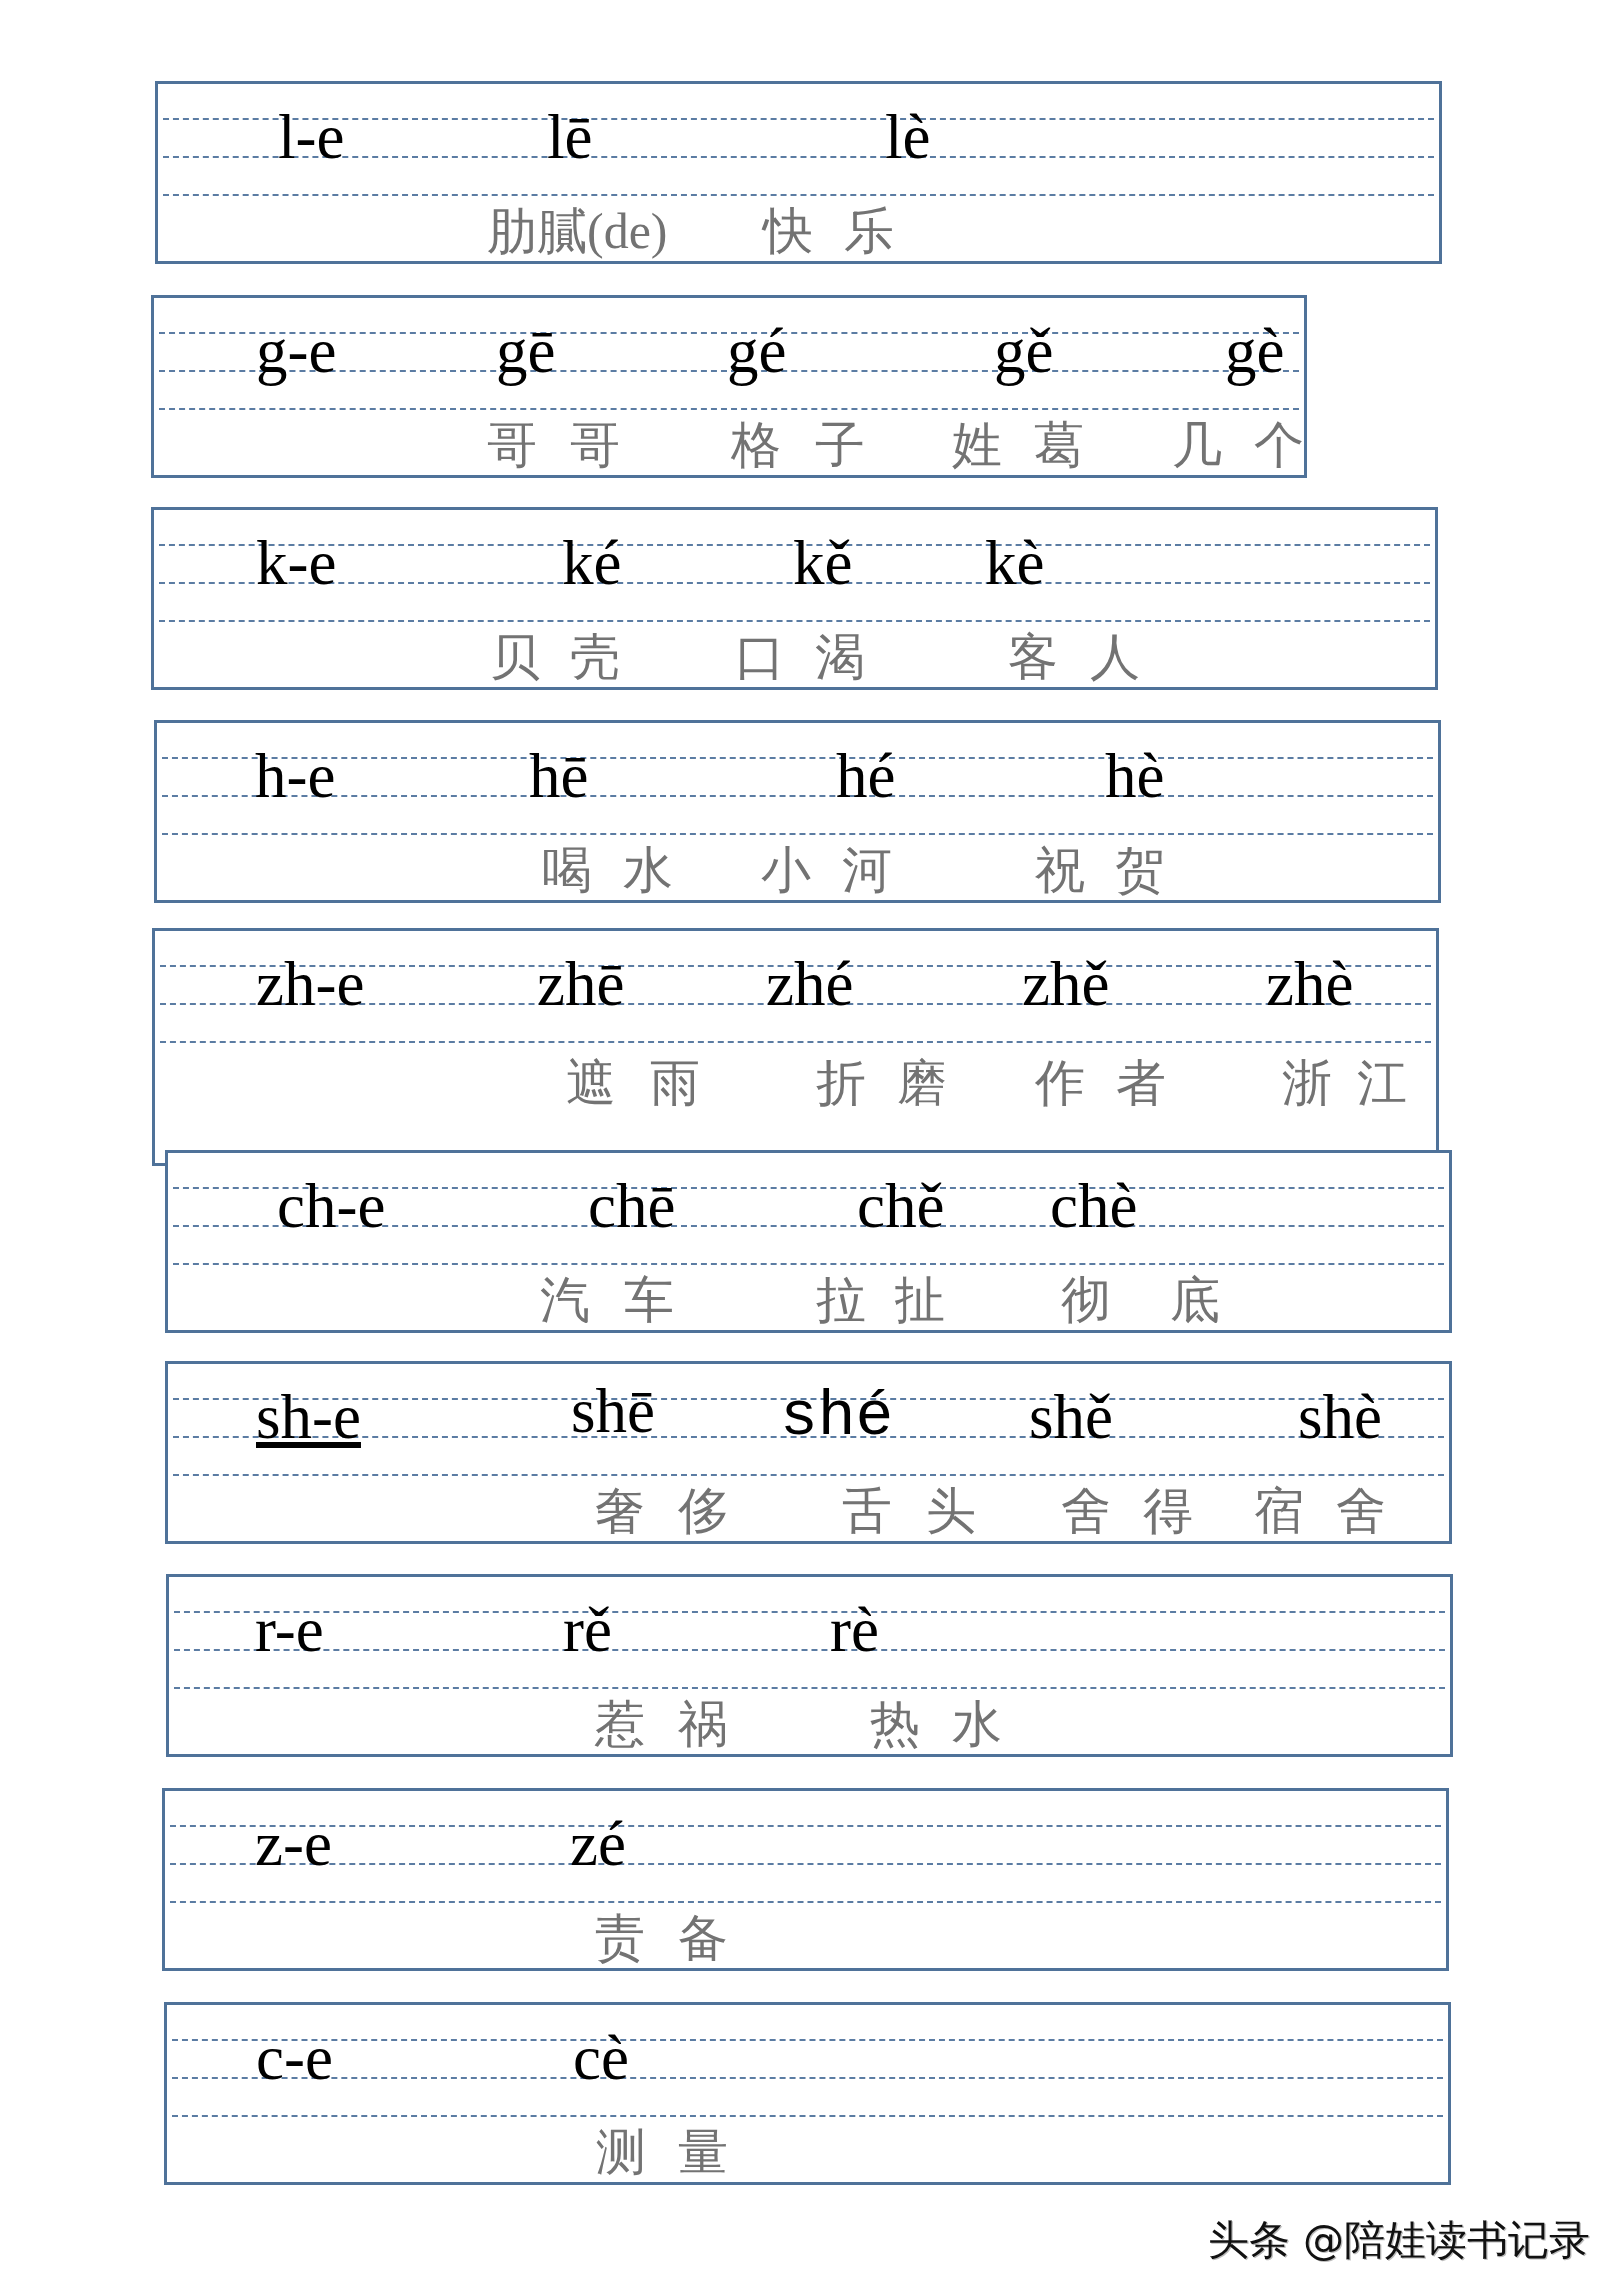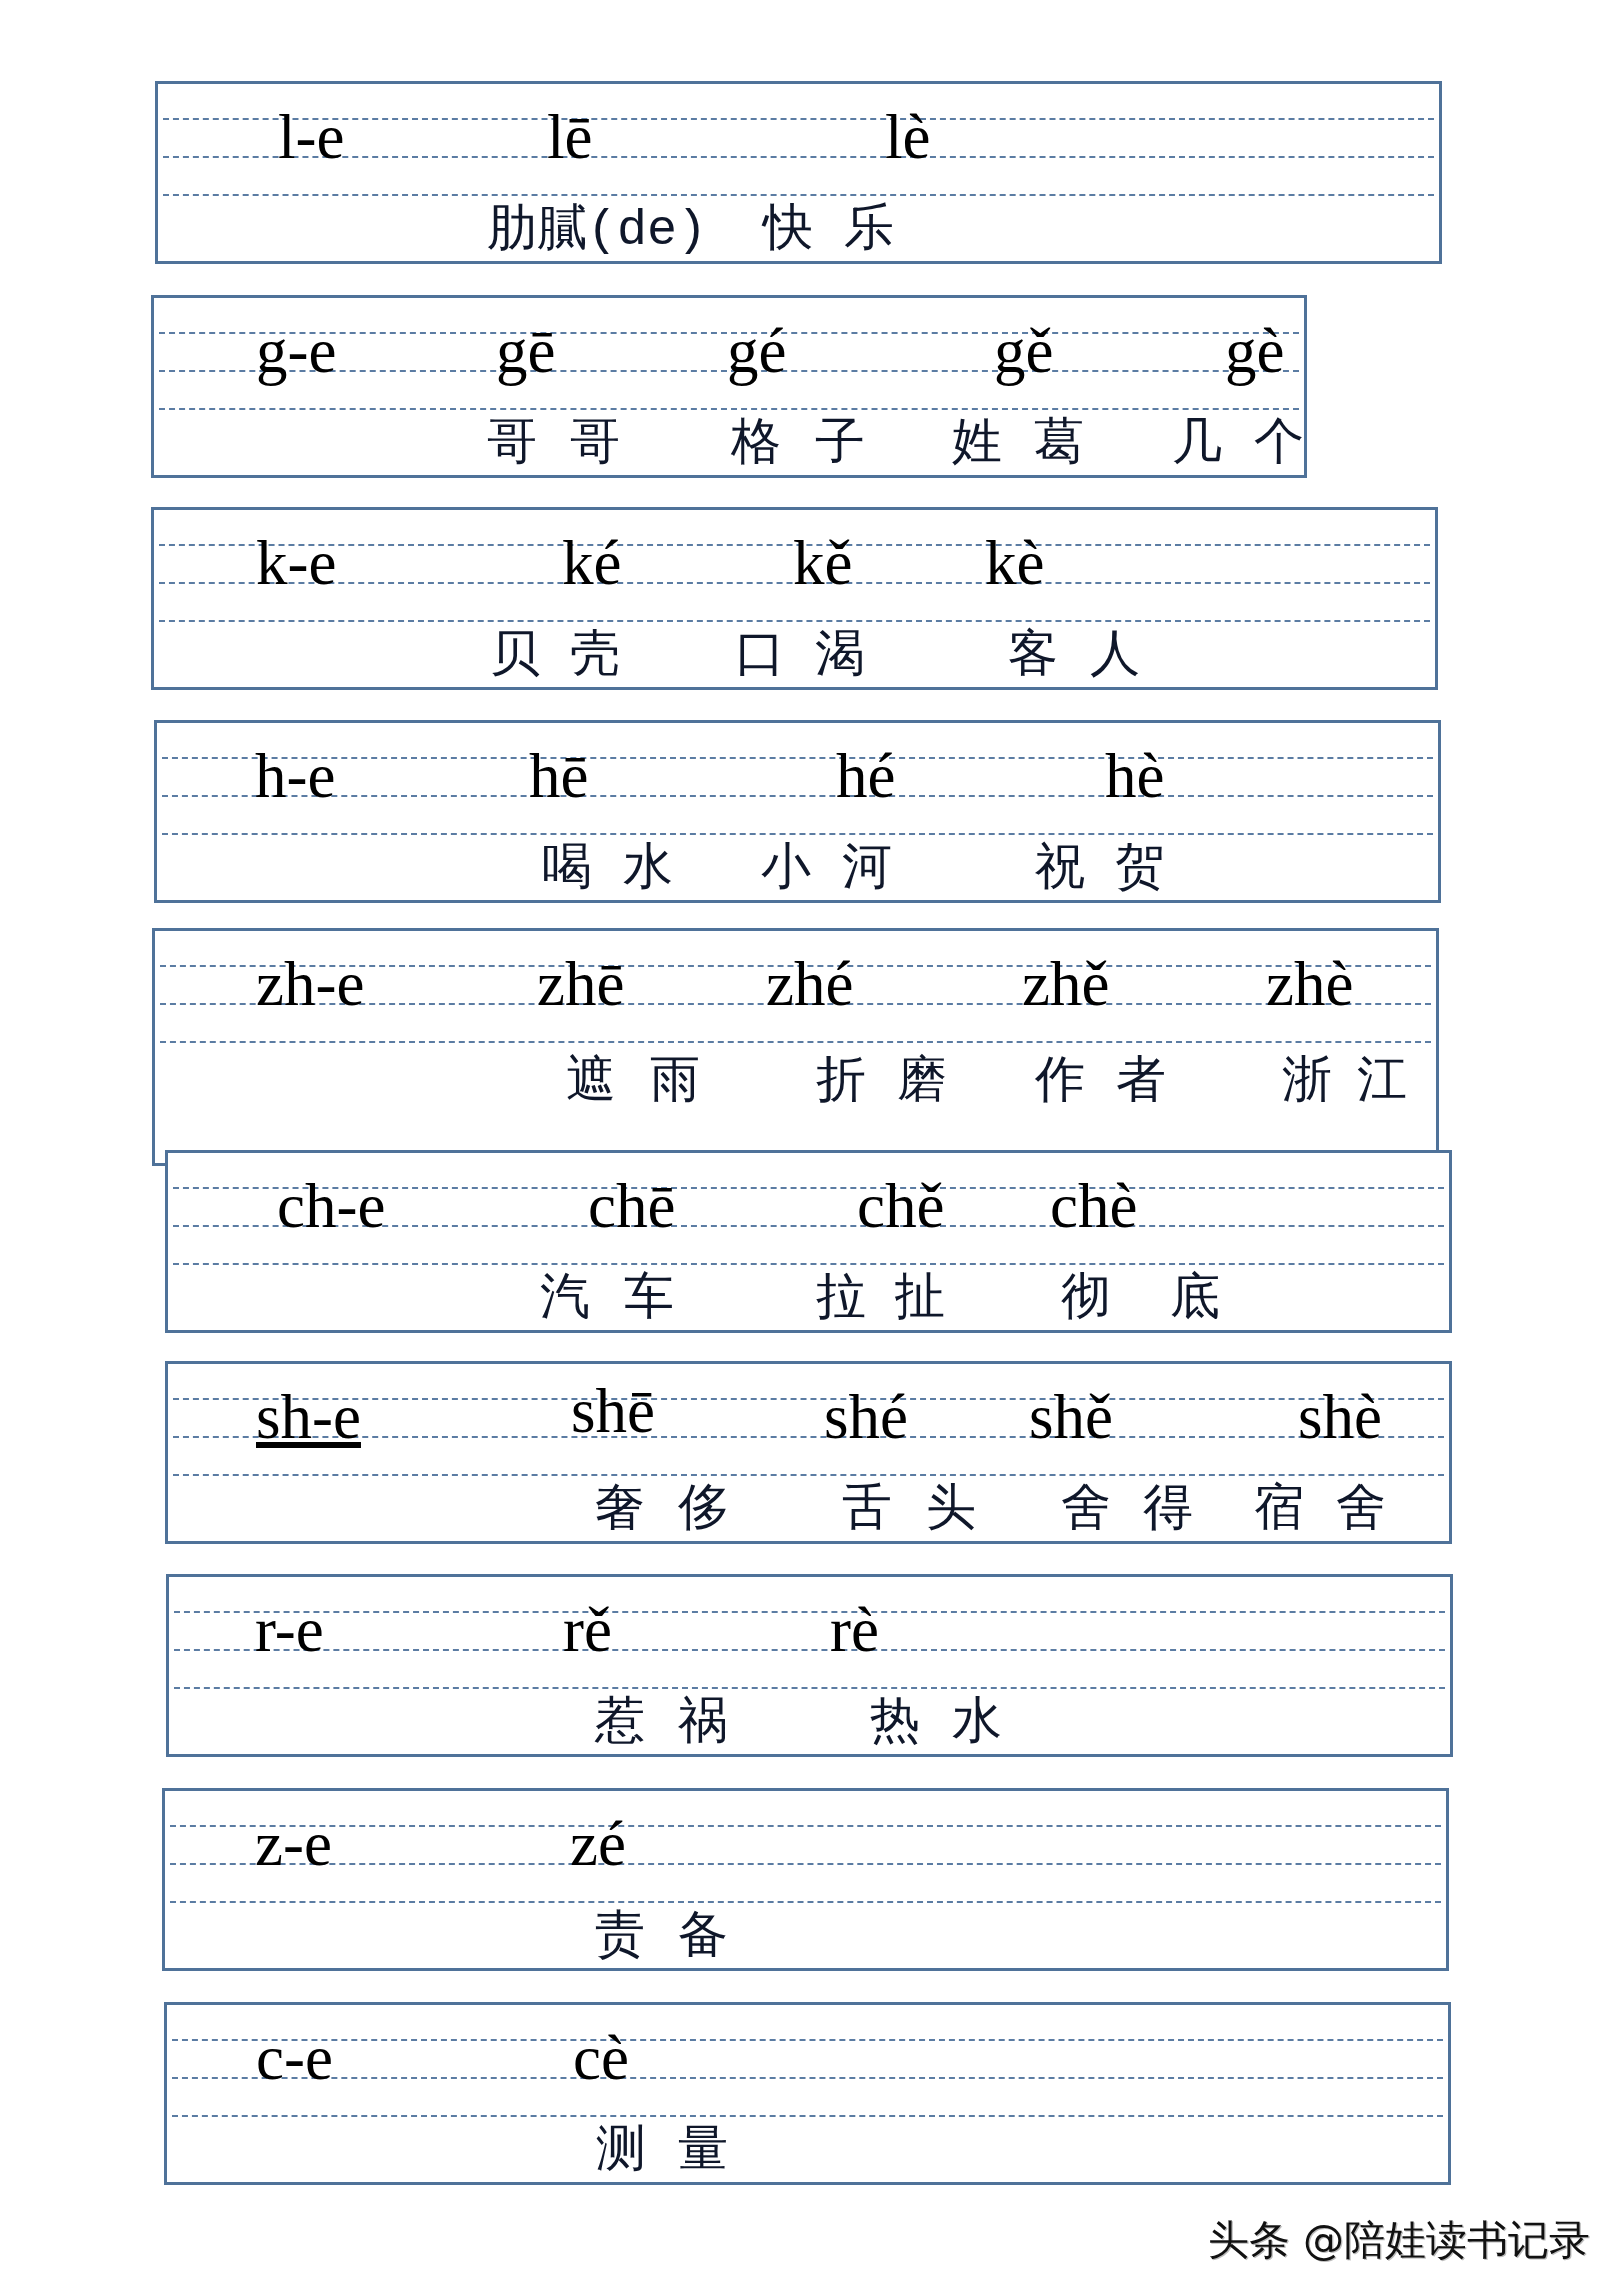--- a/index.html
+++ b/index.html
@@ -19,24 +19,24 @@
   .py {
     position: absolute;
     font-family: "Liberation Serif", "DejaVu Serif", serif;
     font-size: 63px;
     line-height: 1;
     color: #000000;
     white-space: nowrap;
   }
   .hz {
     position: absolute;
-    font-family: Liberation Mono, monospace;
+    font-family: Liberation Serif, serif;
     font-size: 50px;
     line-height: 1;
-    color: #0f172a;
+    color: #737373;
     white-space: nowrap;
   }
   .watermark {
     position: absolute;
     left: 1208px; top: 2220px;
     font-family: "DejaVu Sans", "Liberation Sans", sans-serif;
     font-size: 41px;
     line-height: 1;
     color: #111111;
     text-shadow: 1.3px 1.3px 0 #bbbbbb;
@@ -143,21 +143,21 @@
   <span class="hz" style="left:893px;top:122px;">彻</span>
   <span class="hz" style="left:1002px;top:122px;">底</span>
 </div>
 
 <div class="block" style="left:165px;top:1361px;width:1287px;height:183px;">
   <div class="dash" style="top:34px;"></div>
   <div class="dash" style="top:72px;"></div>
   <div class="dash" style="top:110px;"></div>
   <span class="py" style="left:88px;top:22px;text-decoration:underline;">sh-e</span>
   <span class="py" style="left:403px;top:16px;">shē</span>
-  <span class="py" style="left:656px;top:22px;">shé</span>
+  <span class="py" style="left:612px;top:22px;font-family:Liberation Mono, monospace;">shé</span>
   <span class="py" style="left:861px;top:22px;">shě</span>
   <span class="py" style="left:1130px;top:22px;">shè</span>
   <span class="hz" style="left:427px;top:122px;">奢</span>
   <span class="hz" style="left:510px;top:122px;">侈</span>
   <span class="hz" style="left:674px;top:122px;">舌</span>
   <span class="hz" style="left:758px;top:122px;">头</span>
   <span class="hz" style="left:893px;top:122px;">舍</span>
   <span class="hz" style="left:975px;top:122px;">得</span>
   <span class="hz" style="left:1086px;top:122px;">宿</span>
   <span class="hz" style="left:1168px;top:122px;">舍</span>

